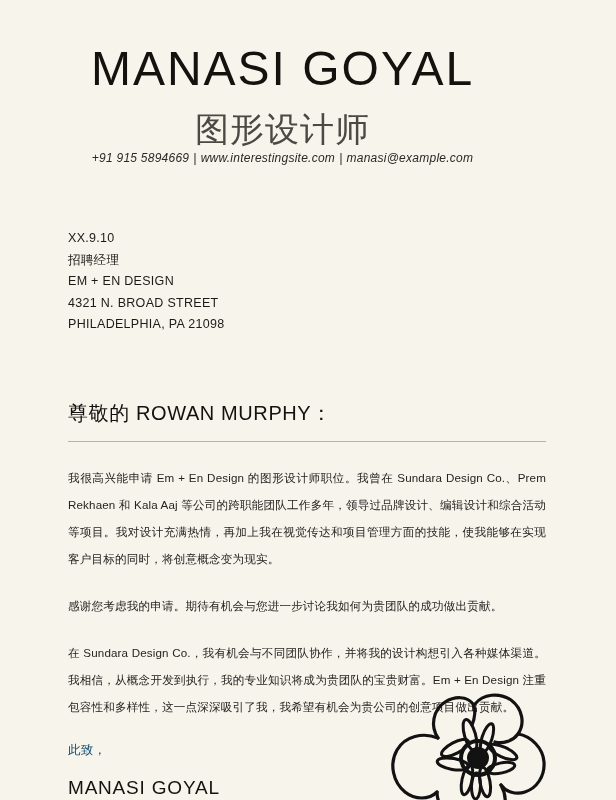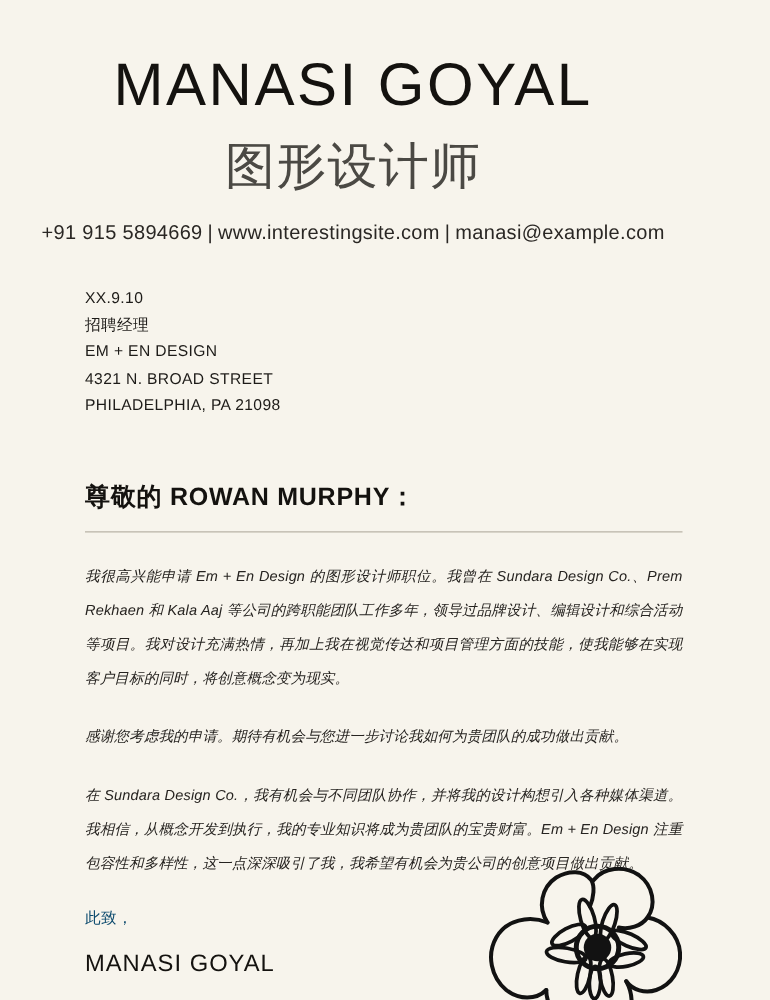--- a/index.html
+++ b/index.html
@@ -34,33 +34,33 @@
   .name-title {
     font-size: 48px;
     letter-spacing: 2.0px;
     font-weight: 400;
     line-height: 1.05;
     color: #14120f;
     margin: 0;
     white-space: nowrap;
   }
   .role-title {
-    font-size: 40px;
+    font-size: 34px;
     letter-spacing: 1px;
     font-weight: 400;
     line-height: 1.25;
     color: #4b4944;
     margin: 14px 0 0 0;
   }
   .contact-line {
-    margin-top: 20px;
-    font-size: 16px;
+    font-size: 12px;
     letter-spacing: 0.25px;
     color: #2a2724;
     white-space: nowrap;
+    font-style: italic;
   }
   .contact-sep {
     color: #2a2724;
     padding: 0 4px;
   }
 
   
   .content {
     position: absolute;
     left: 68px;
@@ -72,38 +72,37 @@
     font-size: 12.5px;
     line-height: 21.5px;
     letter-spacing: 0.3px;
     color: #1d1b18;
   }
   .address-block div {
     white-space: nowrap;
   }
 
   .salutation {
-    margin-top: 48px;
+    margin-top: 64px;
     font-size: 20px;
     letter-spacing: 0.6px;
     color: #14120f;
-    font-weight: 700;
+    font-weight: 400;
     white-space: nowrap;
   }
 
   .divider {
     margin-top: 14px;
     height: 1px;
     width: 478px;
     background: #b9b3a6;
   }
 
   .paragraphs {
     margin-top: 22px;
-    font-style: italic;
   }
   .paragraph {
     font-size: 11.6px;
     line-height: 27px;
     letter-spacing: 0.15px;
     color: #262320;
     text-align: justify;
     text-justify: inter-ideograph;
     margin: 0 0 20px 0;
   }

